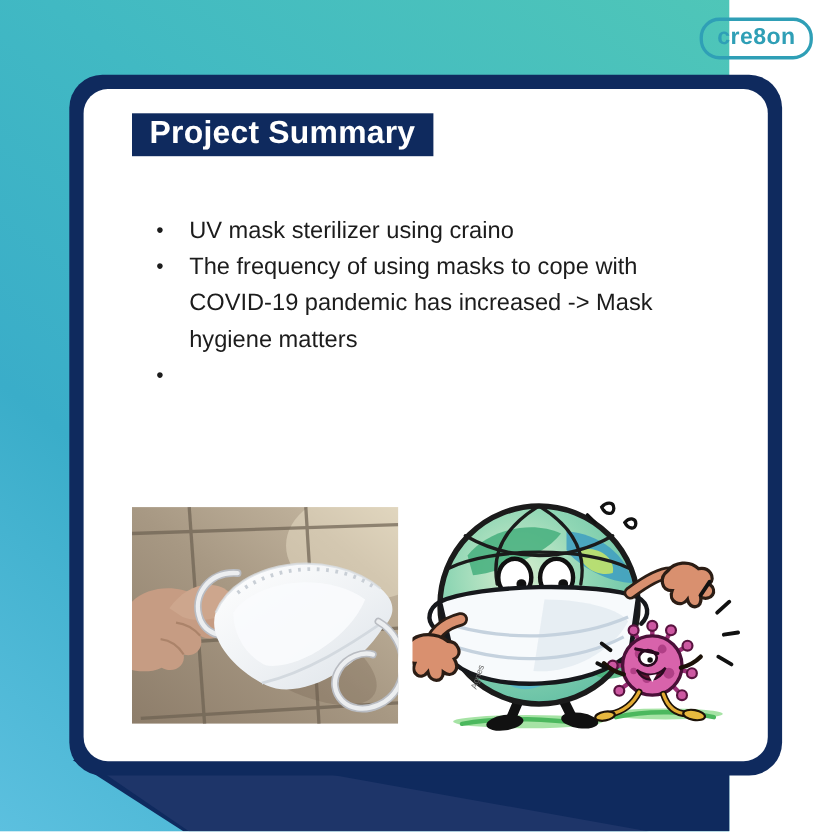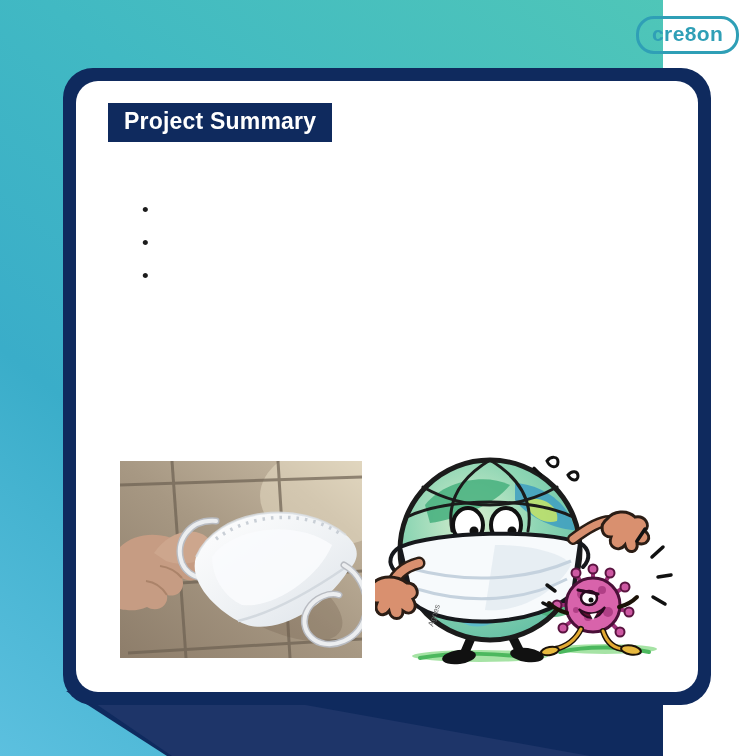--- a/index.html
+++ b/index.html
@@ -24,23 +24,23 @@
   }
   .card{
     position:absolute;left:63px;top:68px;width:648px;height:637px;
     background:#0f2a5e;border-radius:30px;
   }
   .card-inner{
     position:absolute;left:13px;top:13px;right:13px;bottom:13px;
     background:#ffffff;border-radius:22px;
   }
   .title-box{
-    position:absolute;left:32px;top:22px;
+    position:absolute;left:44px;top:22px;
     background:#0f2a5e;color:#ffffff;
-    font-size:23px;font-weight:bold;letter-spacing:.2px;
+    font-size:29px;font-weight:bold;letter-spacing:.2px;
     padding:6px 16px 8px;line-height:25px;
   }
   .bullets{
     position:absolute;left:62px;top:112px;width:545px;
     margin:0;padding:0;list-style:none;
     font-size:21.5px;line-height:33px;color:#1c1c1c;
   }
   .bullets li{display:flex;align-items:flex-start;margin:0;}
   .bullets .dot{flex:0 0 30px;padding-left:4px;font-size:19px;}
   .bullets .txt{white-space:pre-line;}
@@ -64,23 +64,27 @@
   <div class="card">
     <div class="card-inner">
 
       <div class="title-box">
         <span>Project Summary</span>
       </div>
 
       <ul class="bullets">
         <li>
           <span class="dot">•</span>
+          <span class="txt">UV mask sterilizer using craino</span>
         </li>
         <li>
           <span class="dot">•</span>
+          <span class="txt">The frequency of using masks to cope with
+COVID-19 pandemic has increased -&gt; Mask
+hygiene matters</span>
         </li>
         <li>
           <span class="dot">•</span>
         </li>
       </ul>
 
       <svg class="photo" viewBox="0 0 242 197" role="img">
         <defs>
           <linearGradient id="tileg" x1="0" y1="1" x2="1" y2="0">
             <stop offset="0" stop-color="#8d7d6a"></stop>

